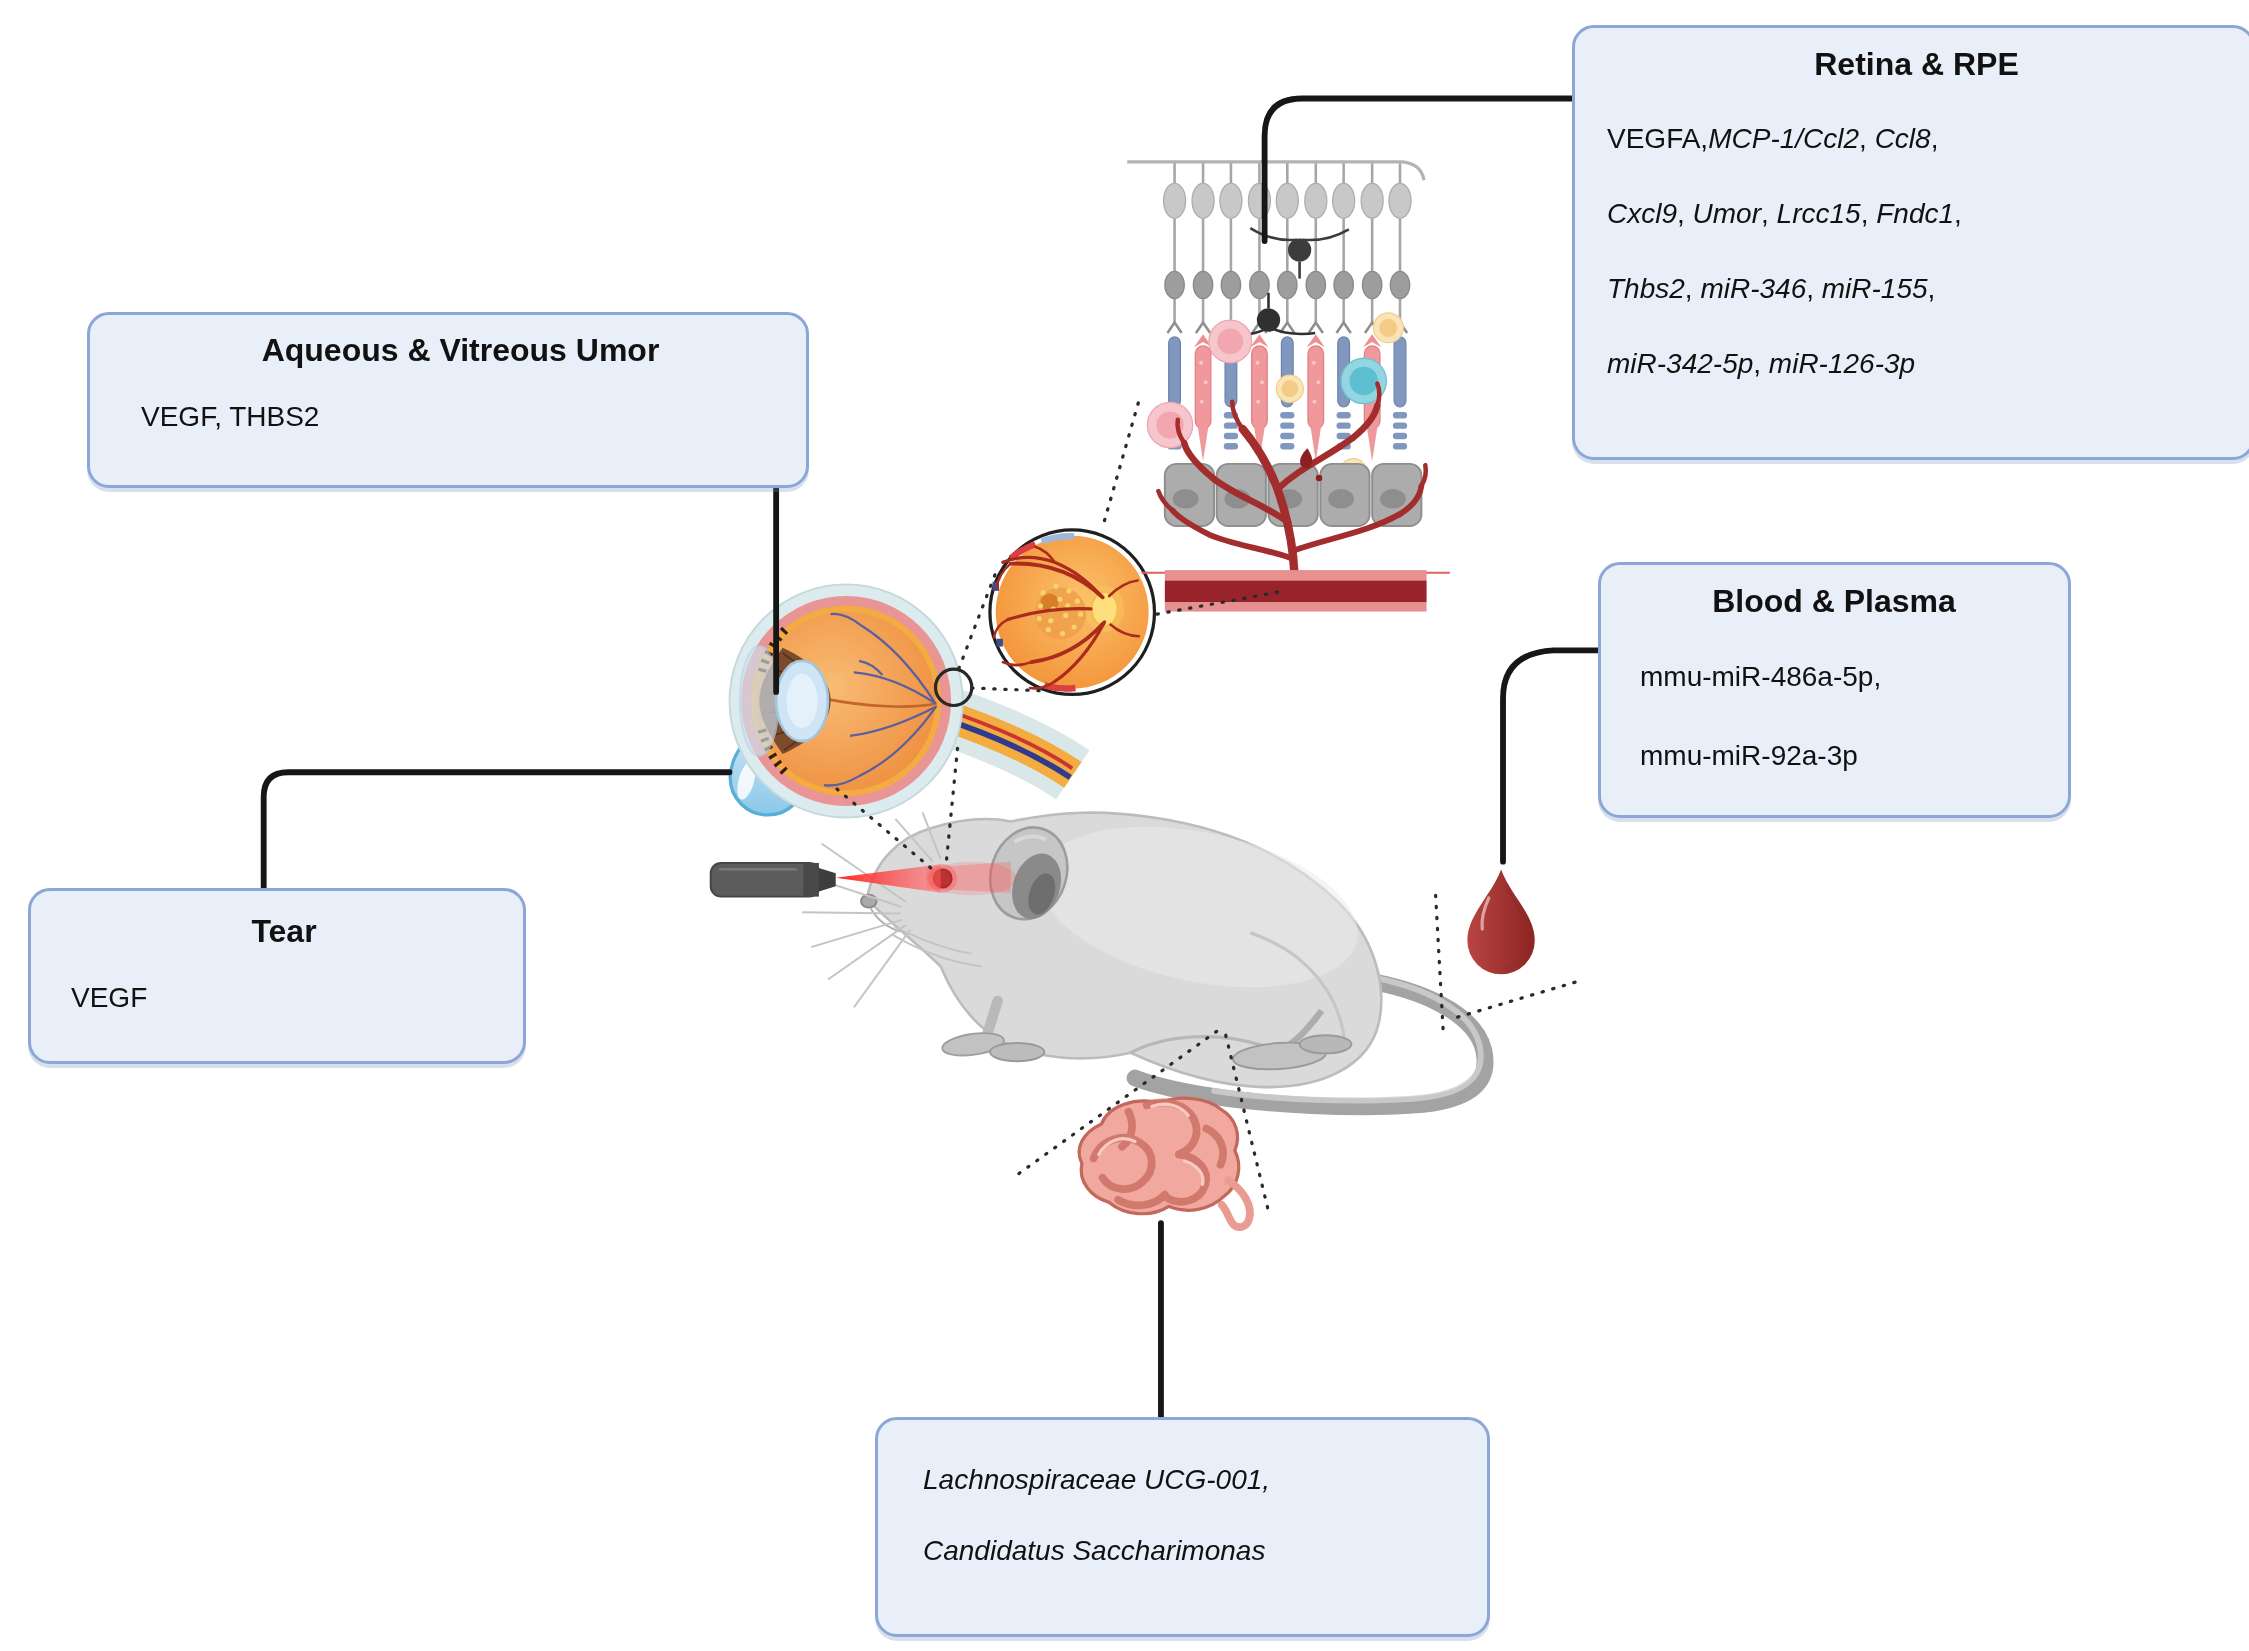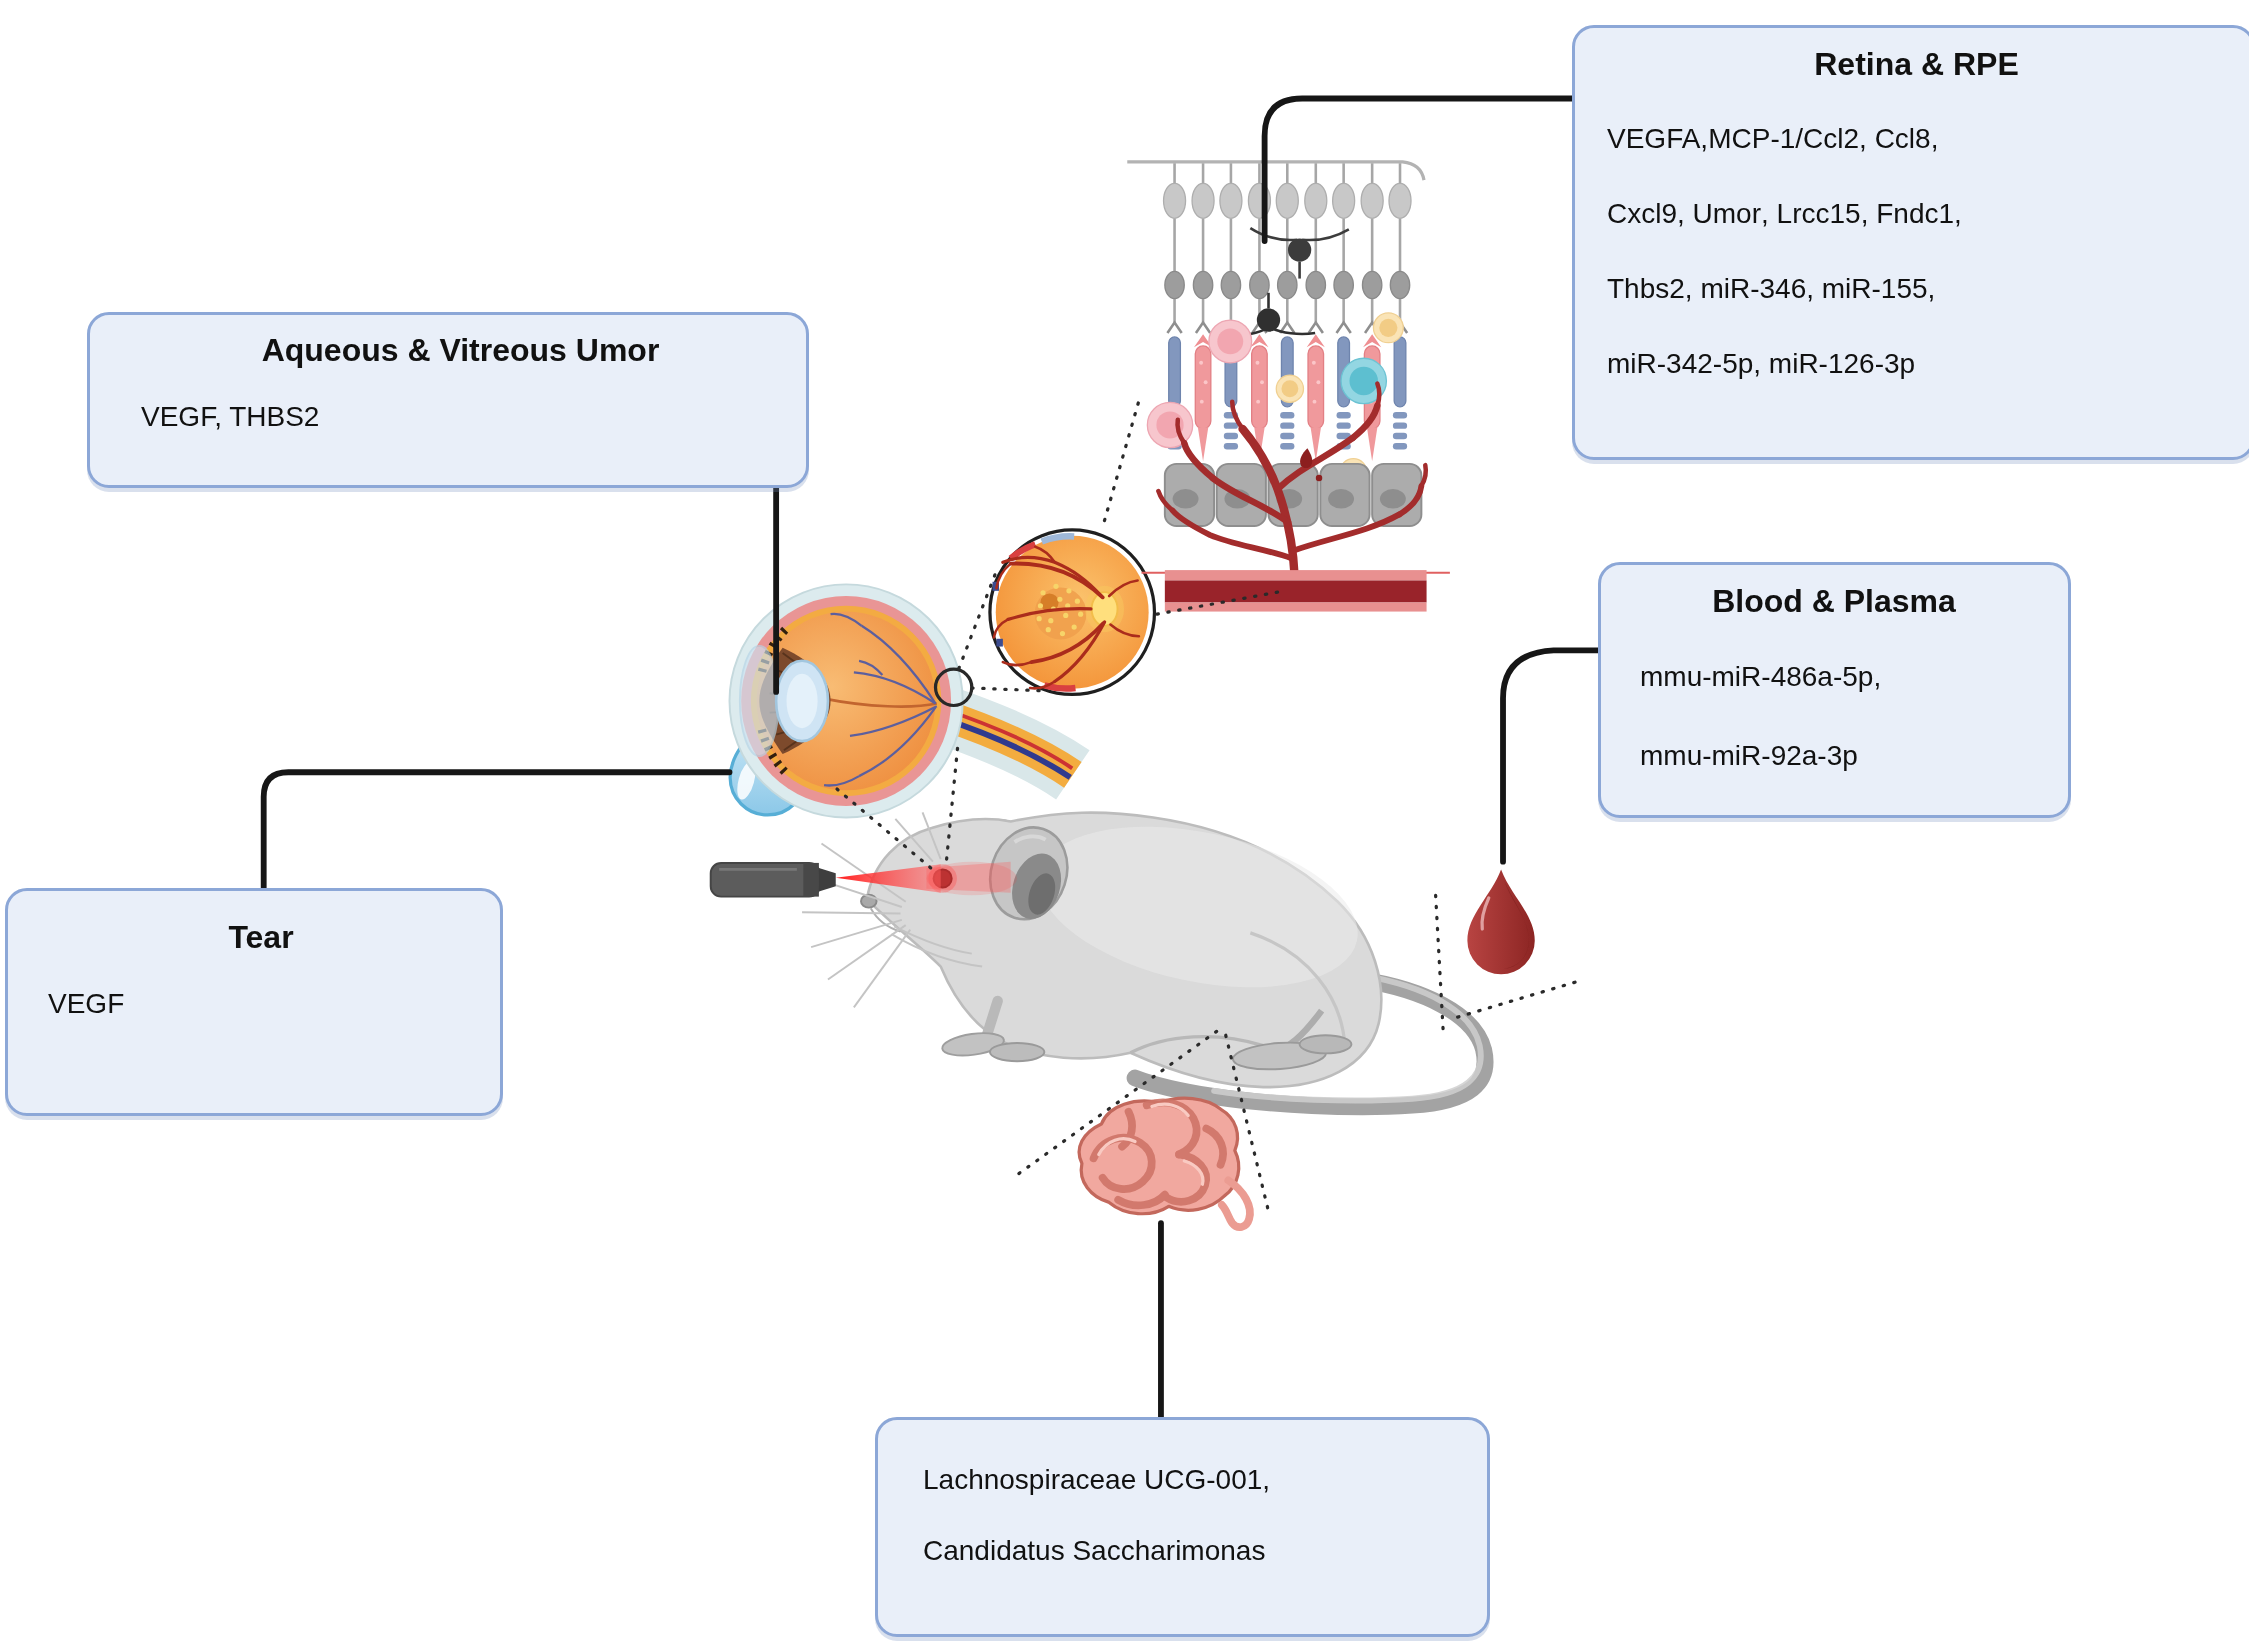--- a/index.html
+++ b/index.html
@@ -15,28 +15,28 @@
   }
   .art{position:absolute;left:0;top:0;width:2250px;height:1652px;}
   .box{
     position:absolute;background:var(--box-fill);
     border:3.2px solid var(--box-border);border-radius:22px;
     box-sizing:border-box;box-shadow:0 3.9px 0 rgba(120,145,190,.28);
   }
   .box-title{font-weight:bold;text-align:center;font-size:32px;line-height:38px;}
   .box-lines{font-size:28px;}
   .line{display:flex;align-items:center;white-space:pre;}
-  .it{}
+  .it{font-style:italic;}
   
   .box--retina{left:1572px;top:24.6px;width:683px;height:435px;padding:17px 26px 13px 32px;}
   .box--retina .box-lines{margin-top:19.4px;}
   .box--retina .line{height:75px;}
   .box--aqueous{left:87px;top:312px;width:722px;height:176px;padding:15.5px 26px 13px 51px;}
   .box--aqueous .line{height:79px;margin-top:9px;}
-  .box--tear{left:5px;top:888px;width:498px;height:228px;padding:27px 26px 13px 40px;}
+  .box--tear{left:28px;top:888px;width:498px;height:176px;padding:21px 26px 13px 40px;}
   .box--tear .line{height:78px;margin-top:9px;}
   .box--blood{left:1598px;top:562px;width:473px;height:256px;padding:17px 40px 13px 39px;}
   .box--blood .box-lines{margin-top:17px;}
   .box--blood .line{height:79px;}
   .box--gut{left:875px;top:1417px;width:615px;height:220px;padding:14.3px 26px 11.7px 45px;}
   .box--gut .box-lines{margin-top:10.4px;}
   .box--gut .line{height:71px;}
 </style>
 </head>
 <body>

